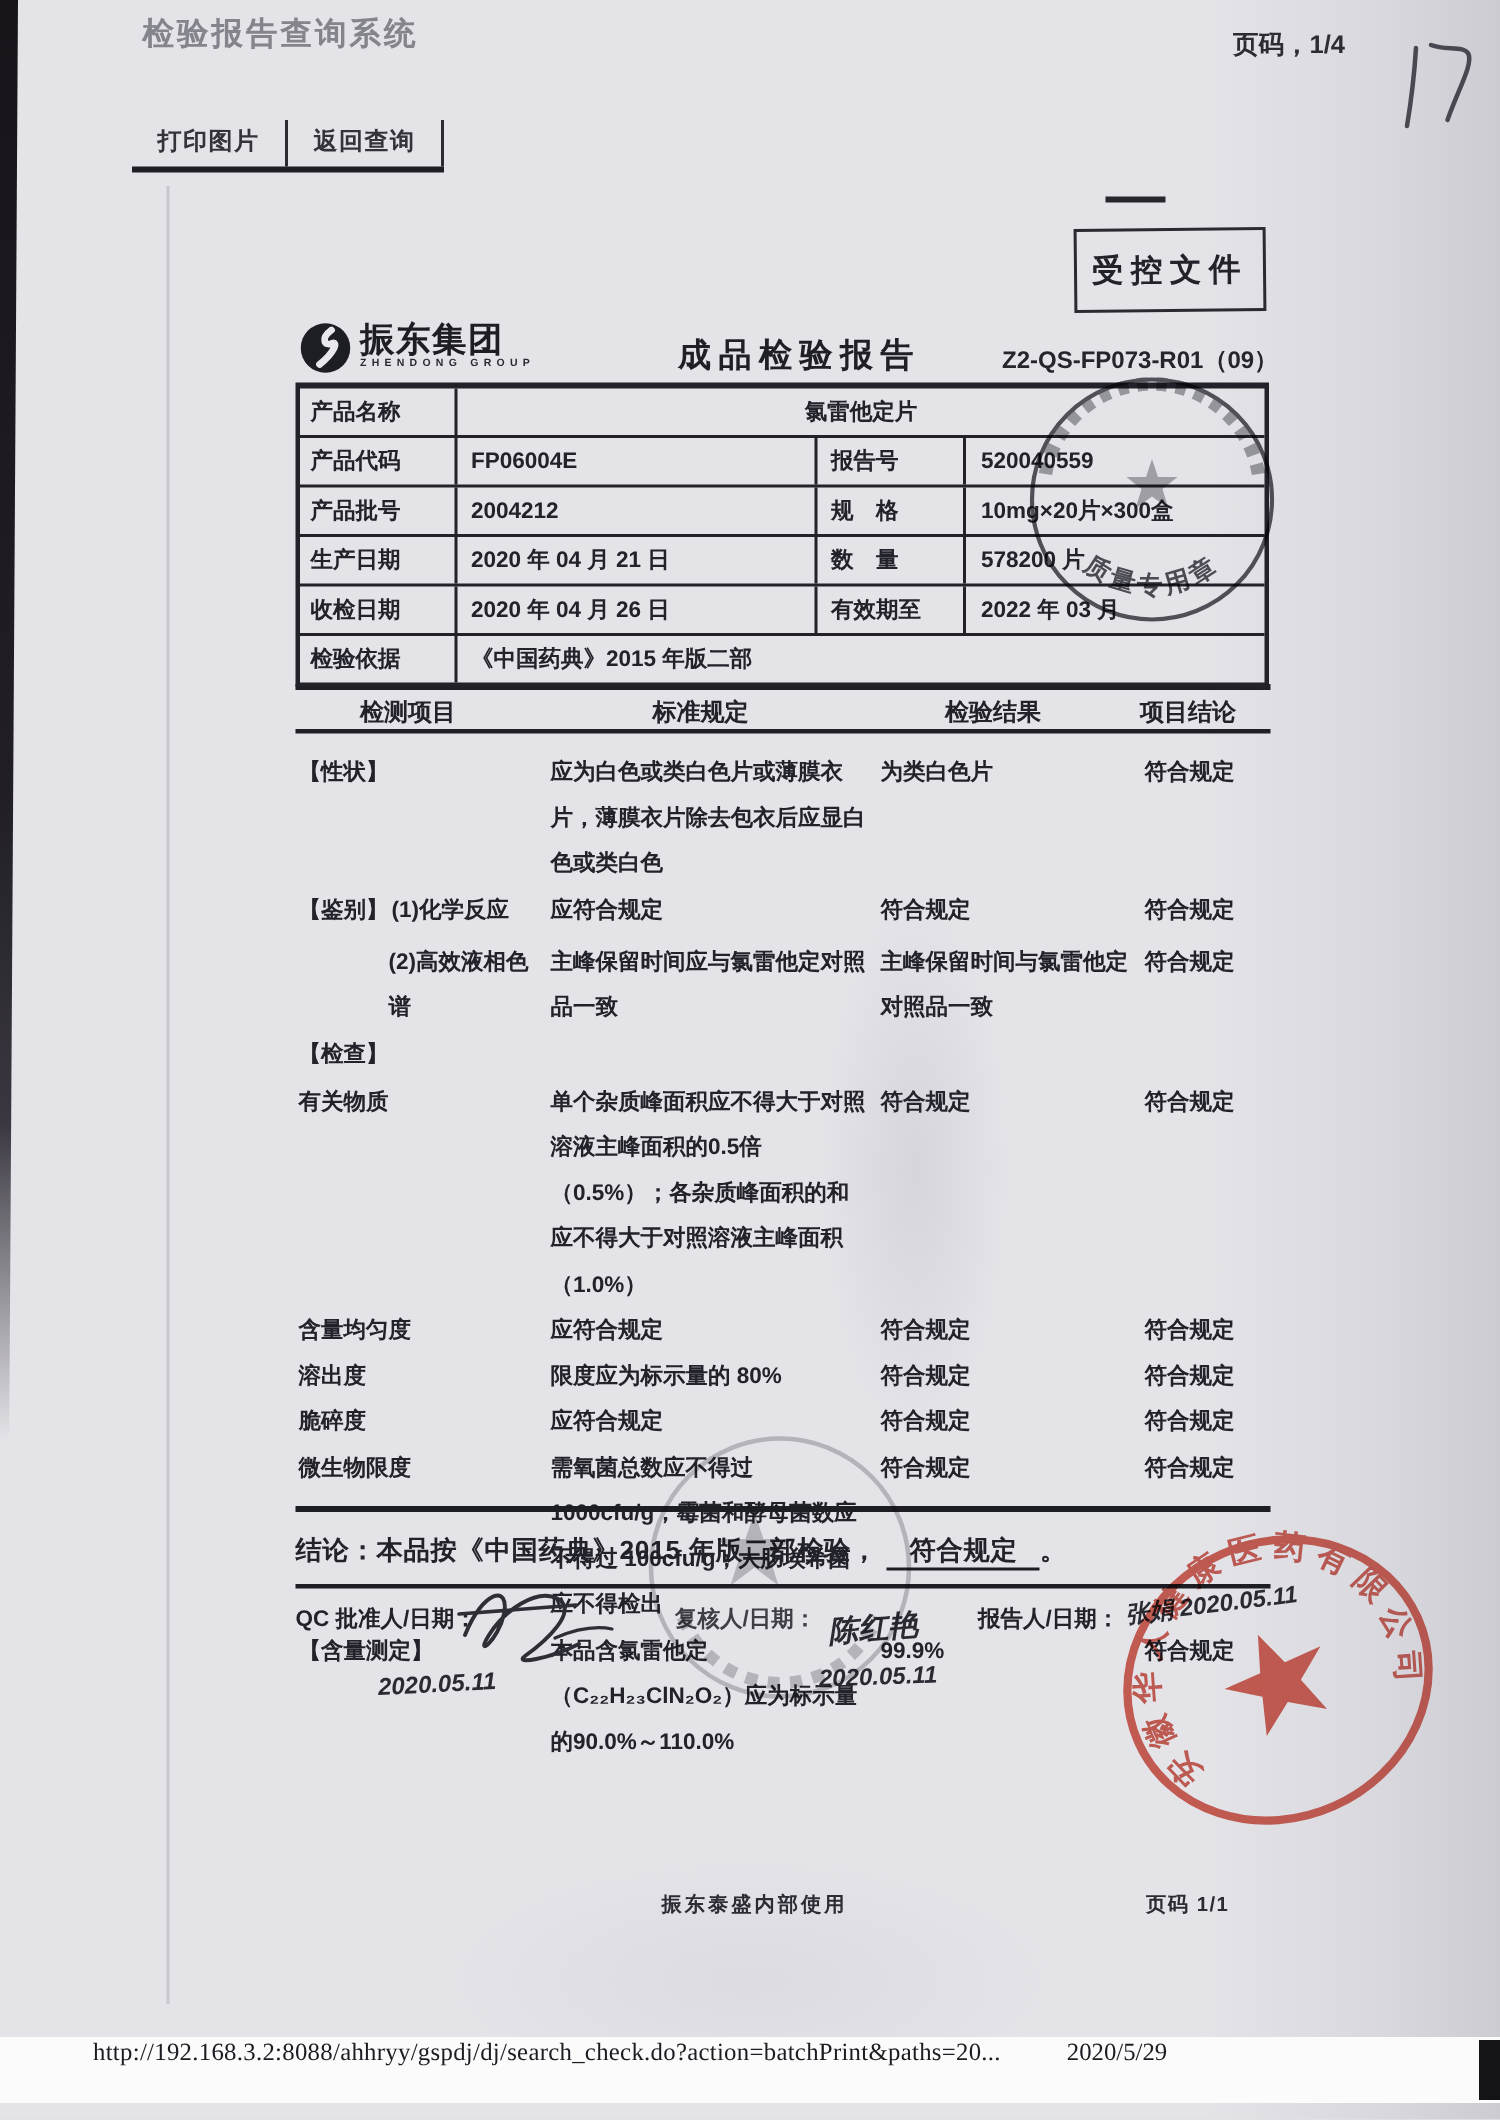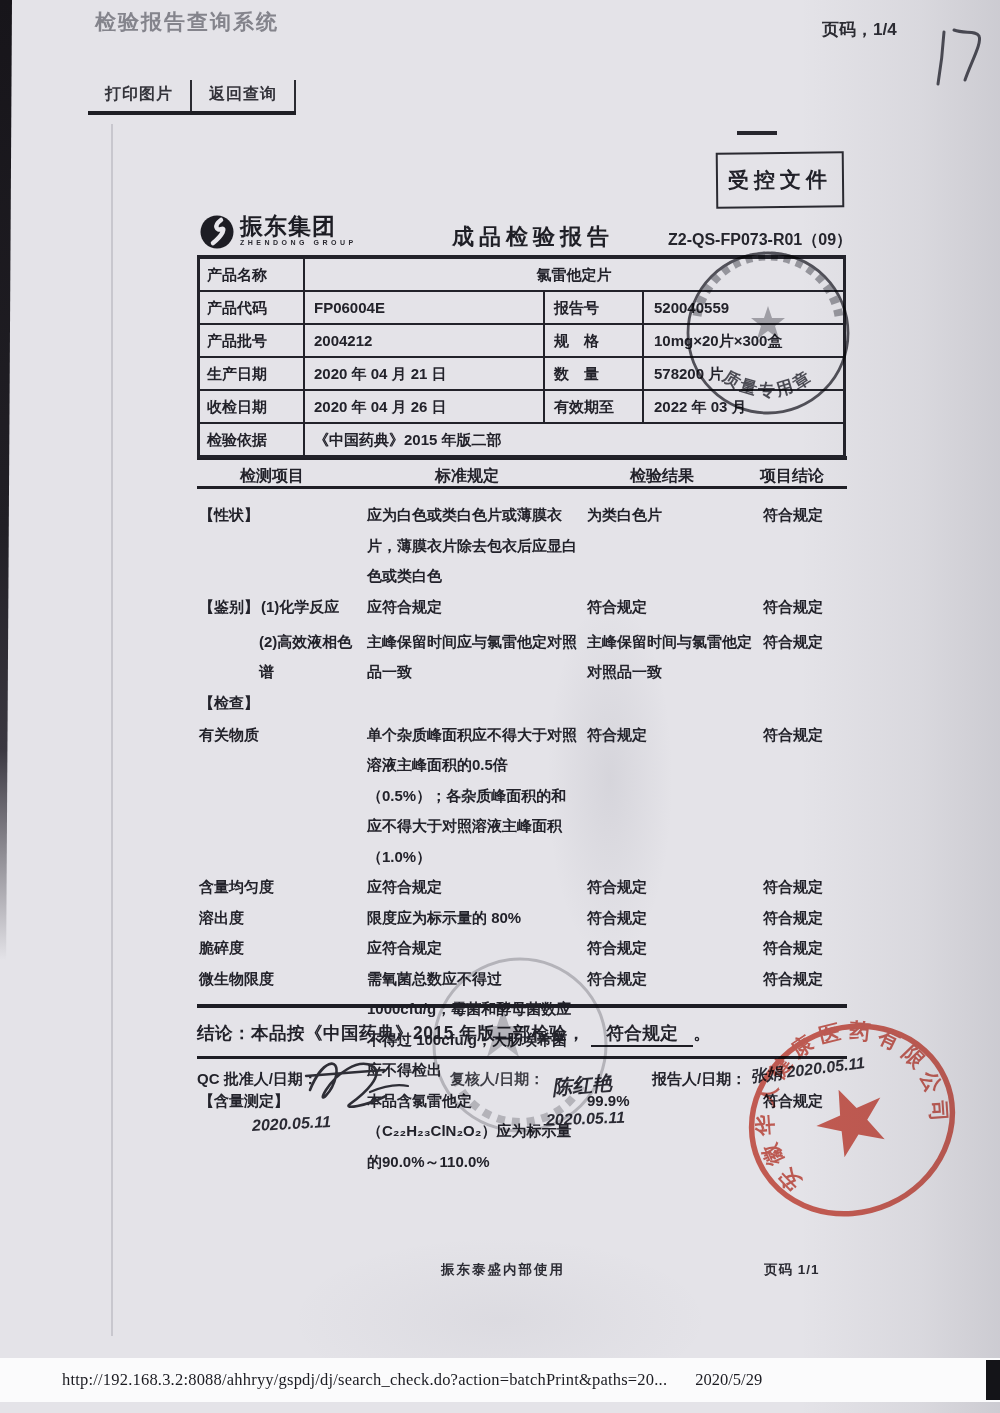--- a/index.html
+++ b/index.html
@@ -82,24 +82,24 @@
   .verdict{border-bottom:2.5px solid #1d1d24;padding:0 15px 2px 15px;margin-left:6px;}
   .sig-label{font-size:15px;font-weight:800;z-index:4;}
   .stamp{mix-blend-mode:multiply;z-index:6;}
 
   
   .foot-internal{left:441px;top:1261px;font-size:13.5px;font-weight:800;letter-spacing:2px;color:#2b2b33;}
   .foot-page{left:764px;top:1261px;font-size:13.5px;font-weight:800;letter-spacing:1px;color:#2b2b33;}
 
   
   .url-bar{left:0;top:1358px;width:1000px;height:44px;background:#fbfbfc;z-index:45;
-    display:flex;align-items:center;font-family:"Liberation Serif","DejaVu Serif",serif;
+    display:flex;align-items:flex-start;font-family:"Liberation Serif","DejaVu Serif",serif;
     color:#1b1b21;}
   .url-text{margin-left:62px;font-size:16.5px;letter-spacing:.2px;}
-  .url-date{margin-left:28px;font-size:16.5px;}
+  .url-date{margin-left:44px;font-size:16.5px;}
   .corner-block{left:986px;top:1360px;width:14px;height:40px;background:#141418;z-index:46;}
 </style>
 </head>
 <body>
 
 <div class="screen">
 
   <div class="abs edge-strip"></div>
   <div class="abs paper-line"></div>
   <div class="abs top-dash"></div>

